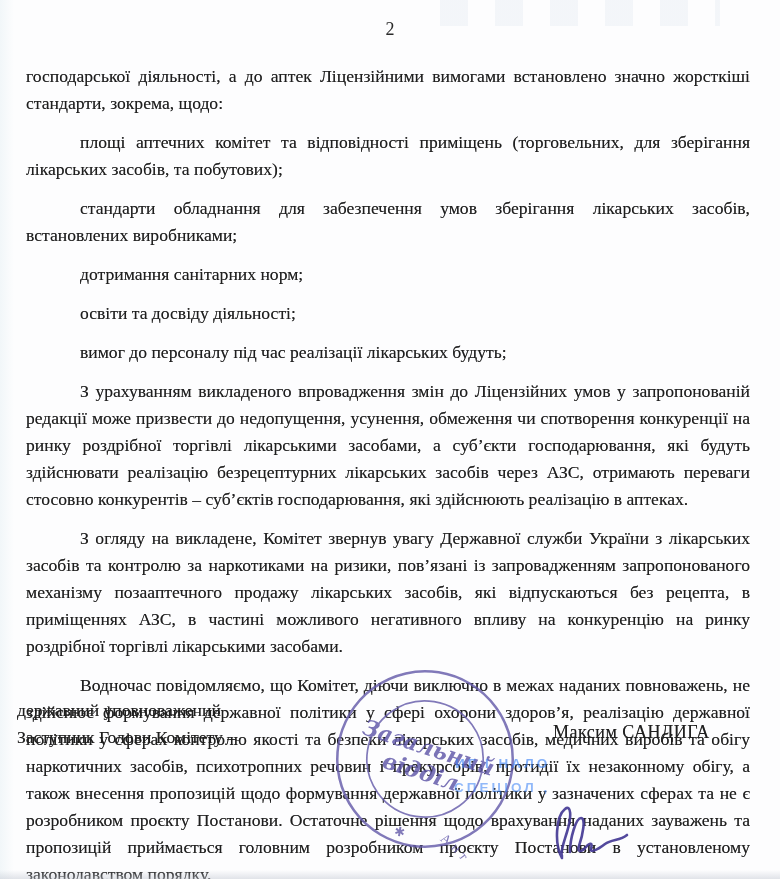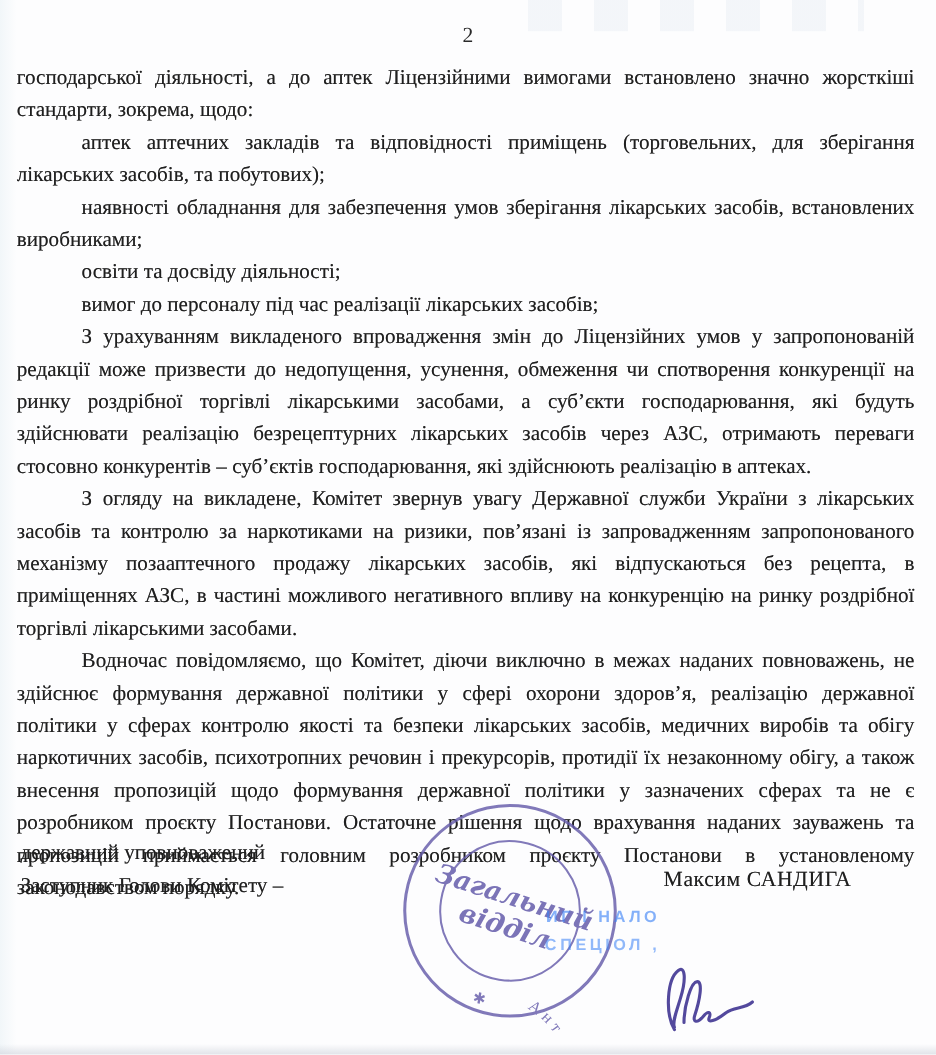--- a/index.html
+++ b/index.html
@@ -22,21 +22,21 @@
   .pagenum{
     position:absolute;top:19px;left:0;width:100%;
     text-align:center;font-size:18px;color:#2a2a2a;
   }
   .body-text{
     position:absolute;top:51px;left:14px;width:748px;
     font-size:17.6px;line-height:27px;
     text-align:justify;
     text-shadow:0 0 0.5px rgba(20,20,20,0.55);
   }
-  .body-text p{margin:0;padding:0;}
+  .body-text p{margin:12px;padding:0;}
   .ind{text-indent:54px;}
   .it{}
 
   .sig-role{
     position:absolute;top:697px;left:17px;
     font-size:17.6px;line-height:27px;
     text-shadow:0 0 0.5px rgba(20,20,20,0.5);
   }
   .sig-name{
     position:absolute;top:722px;left:553px;
@@ -66,24 +66,25 @@
 <body>
 
 <div class="page">
   <div class="edge-left"></div>
   <div class="haze-top"></div>
 
   <div class="pagenum">2</div>
 
   <div class="body-text">
     <p>господарської діяльності, а до аптек Ліцензійними вимогами встановлено значно жорсткіші стандарти, зокрема, щодо:</p>
-    <p class="ind">аптек аптечних закладів та відповідності приміщень (торговельних, для зберігання лікарських засобів, та побутових);</p>
-    <p class="ind">наявності обладнання для забезпечення умов зберігання лікарських засобів, встановлених виробниками;</p>
+    <p class="ind">площі аптечних комітет та відповідності приміщень (торговельних, для зберігання лікарських засобів, та побутових);</p>
+    <p class="ind">стандарти обладнання для забезпечення умов зберігання лікарських засобів, встановлених виробниками;</p>
+    <p class="ind">дотримання санітарних норм;</p>
     <p class="ind">освіти та досвіду діяльності;</p>
-    <p class="ind">вимог до персоналу під час реалізації лікарських засобів;</p>
+    <p class="ind">вимог до персоналу під час реалізації лікарських будуть;</p>
     <p class="ind"><span>З урахуванням викладеного впровадження змін до Ліцензійних умов у запропонованій редакції </span><span class="it">може призвести до недопущення, усунення, обмеження чи спотворення конкуренції на ринку роздрібної торгівлі лікарськими засобами</span><span>, а суб’єкти господарювання, які будуть здійснювати реалізацію безрецептурних лікарських засобів через АЗС, отримають переваги стосовно конкурентів – суб’єктів господарювання, які здійснюють реалізацію в аптеках.</span></p>
     <p class="ind">З огляду на викладене, Комітет звернув увагу Державної служби України з лікарських засобів та контролю за наркотиками на ризики, пов’язані із запровадженням запропонованого механізму позааптечного продажу лікарських засобів, які відпускаються без рецепта, в приміщеннях АЗС, в частині можливого негативного впливу на конкуренцію на ринку роздрібної торгівлі лікарськими засобами.</p>
     <p class="ind">Водночас повідомляємо, що Комітет, діючи виключно в межах наданих повноважень, не здійснює формування державної політики у сфері охорони здоров’я, реалізацію державної політики у сферах контролю якості та безпеки лікарських засобів, медичних виробів та обігу наркотичних засобів, психотропних речовин і прекурсорів, протидії їх незаконному обігу, а також внесення пропозицій щодо формування державної політики у зазначених сферах та не є розробником проєкту Постанови. Остаточне рішення щодо врахування наданих зауважень та пропозицій приймається головним розробником проєкту Постанови в установленому законодавством порядку.</p>
   </div>
 
   <div class="sig-role">
     <div>державний уповноважений</div>
     <div>Заступник Голови Комітету –</div>
   </div>
 

